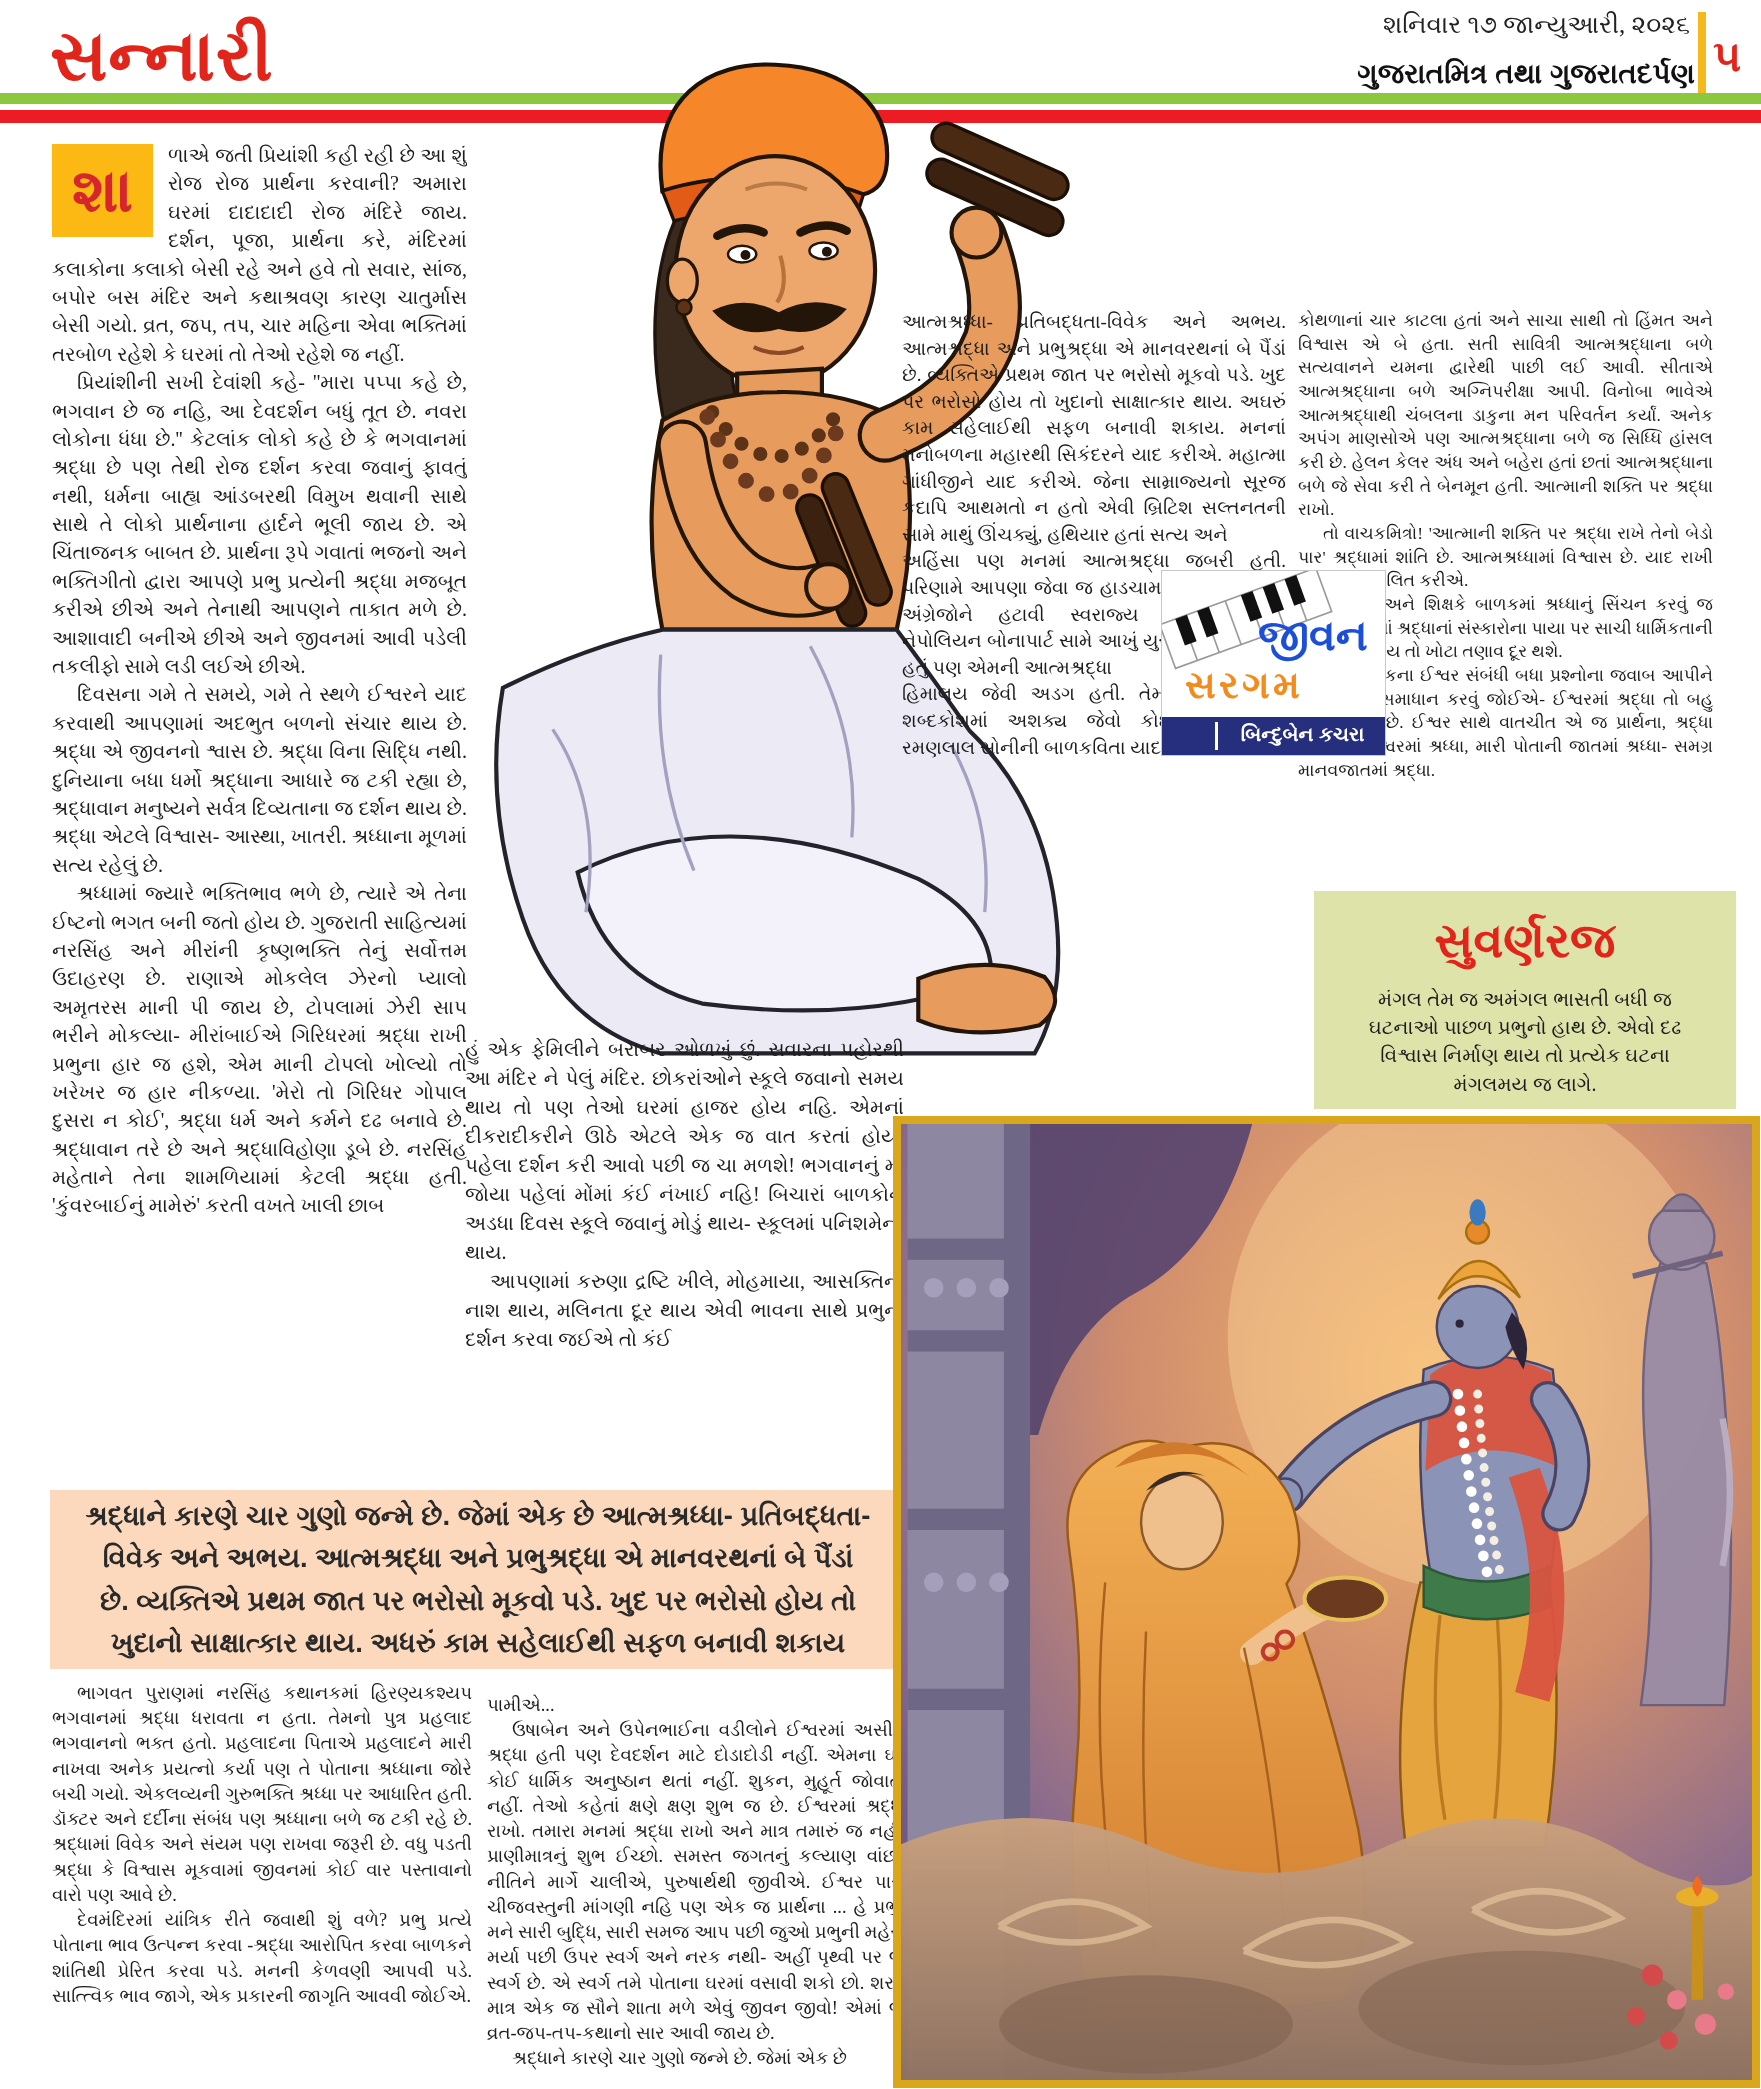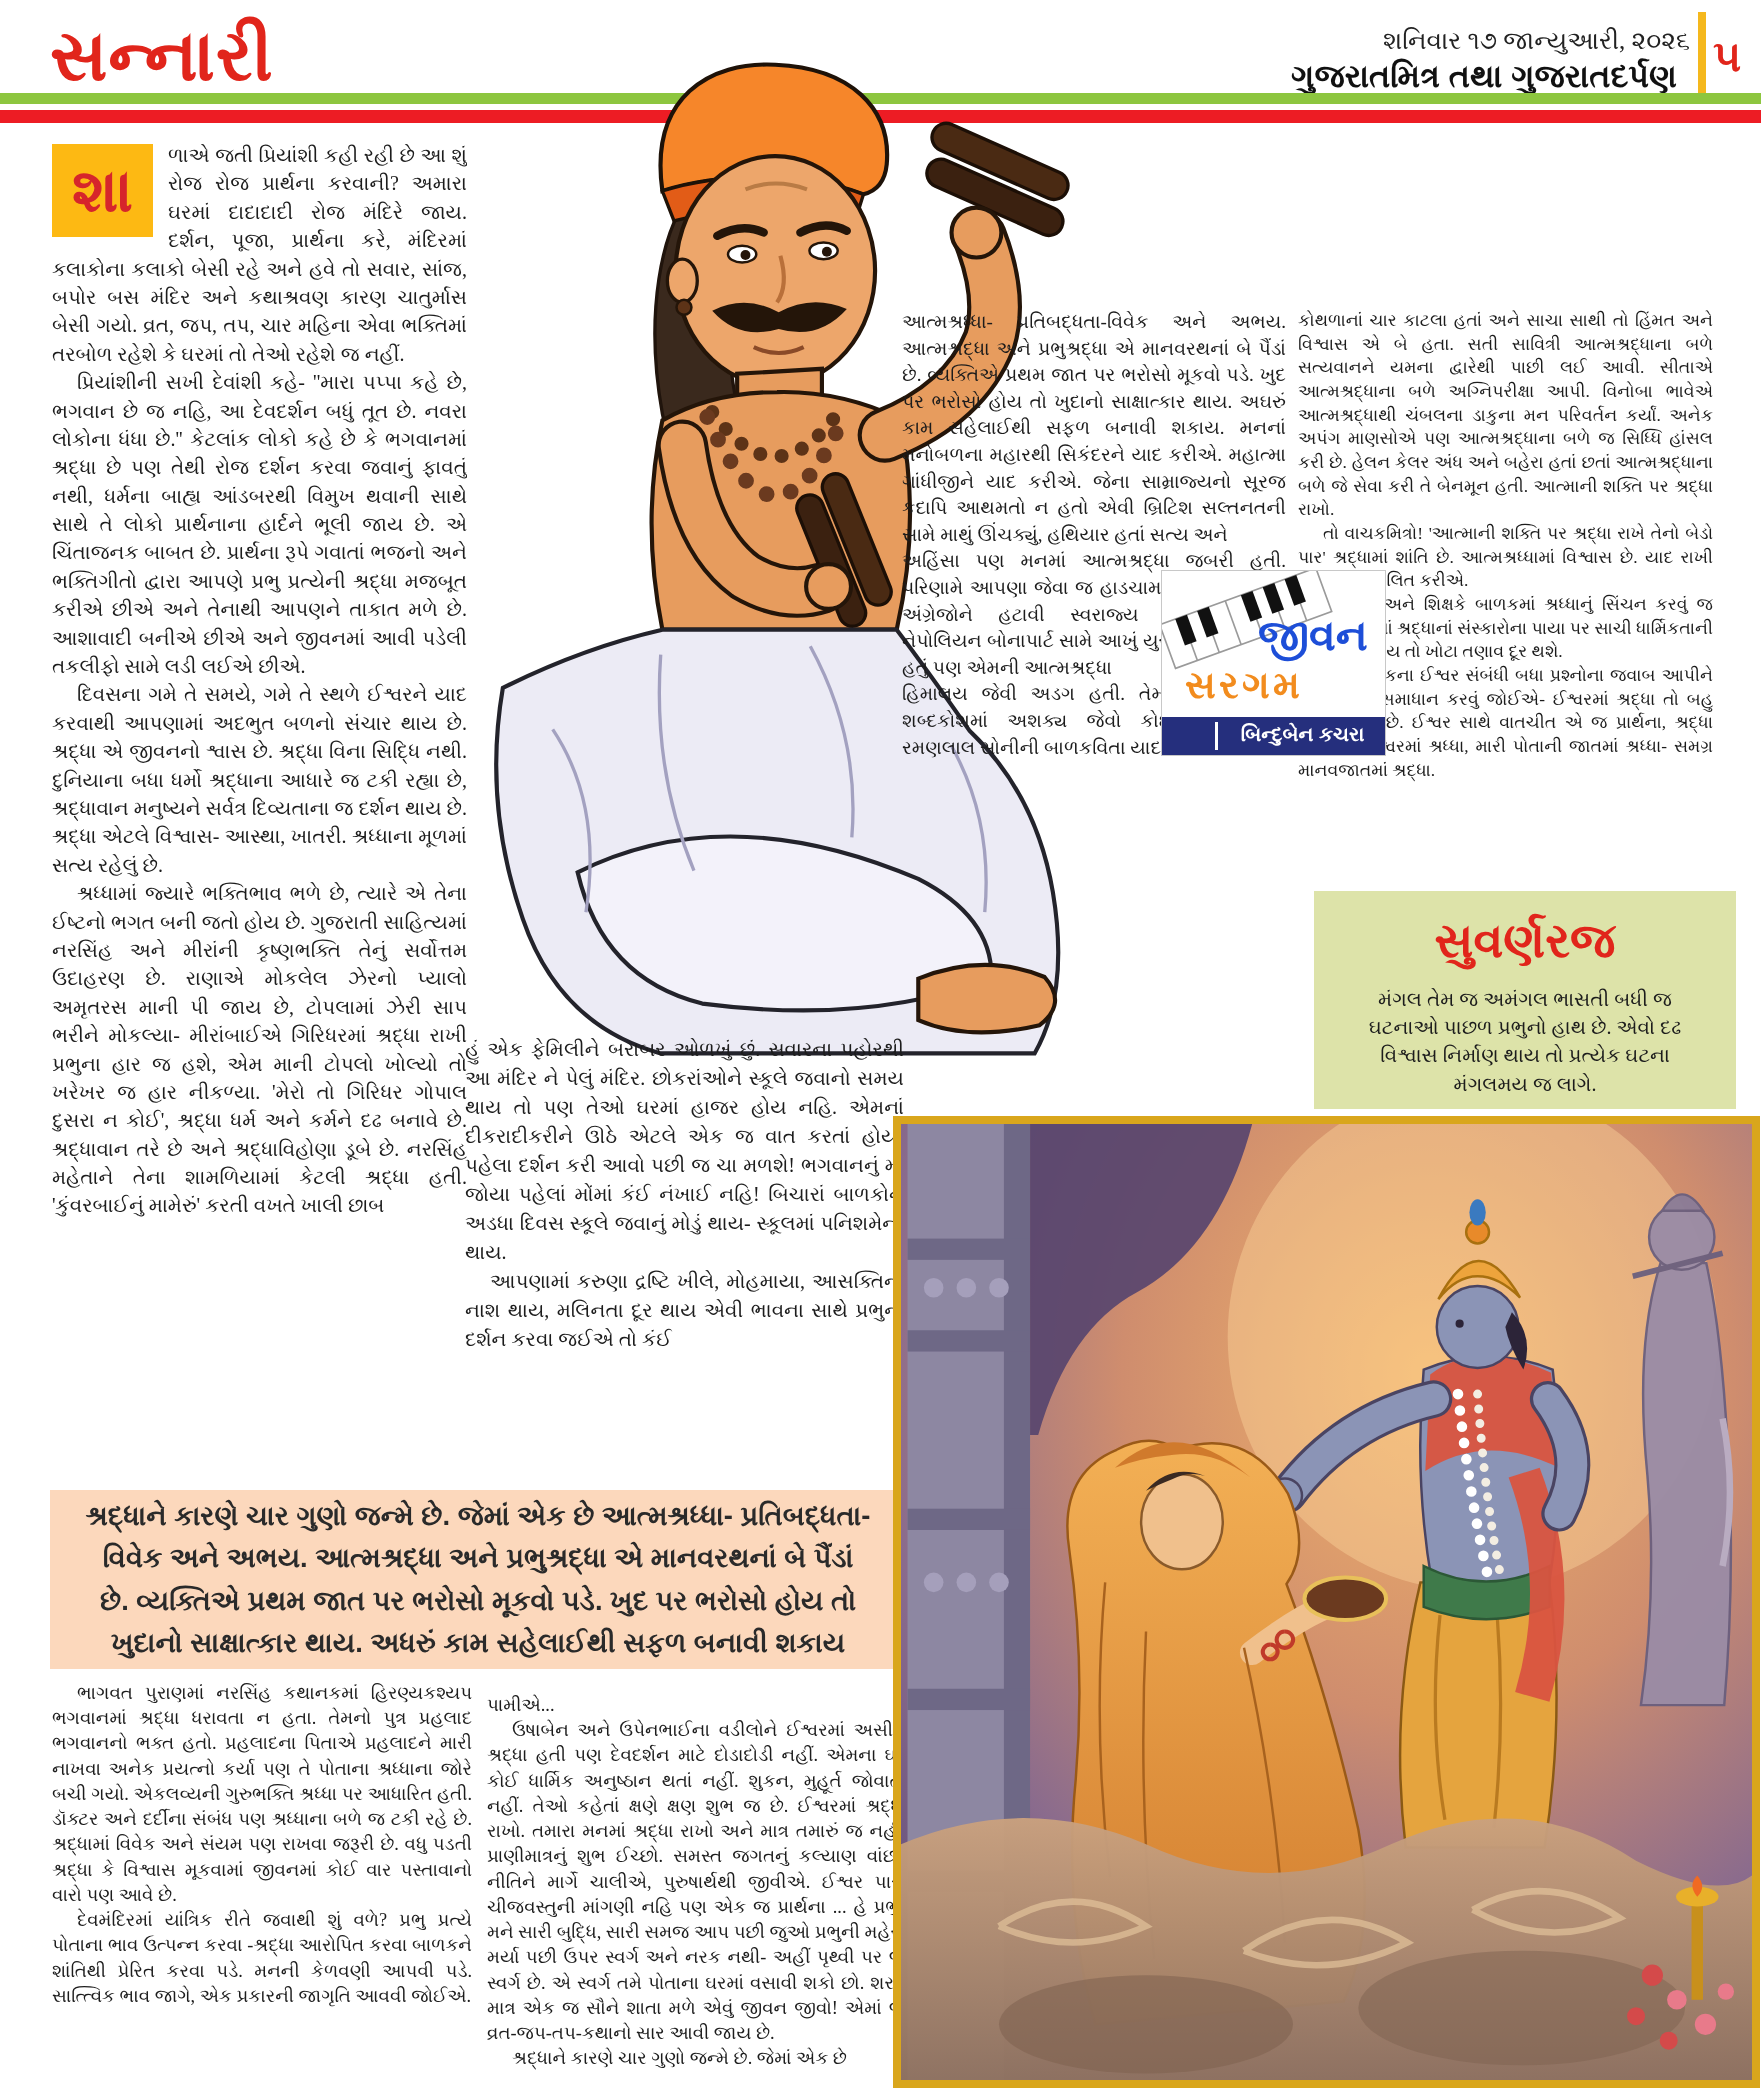--- a/index.html
+++ b/index.html
@@ -1,22 +1,22 @@
 <!DOCTYPE html>
 <html lang="gu" style="font-size:13.3px"><head>
 <meta charset="utf-8">
 <style>
   html,body{margin:0;padding:0;background:#fff;}
   #page{position:relative;width:1761px;height:2089px;background:#ffffff;overflow:hidden;
         font-family:"Liberation Serif",serif;color:#1c1c1c;}
   
   .mast-logo{position:absolute;left:50px;top:15px;font-family:"Liberation Sans",sans-serif;
              font-weight:800;font-size:71px;color:#e1251b;letter-spacing:0.8px;}
-  .mast-date{position:absolute;right:71px;top:27px;font-size:25px;color:#222;text-align:right;}
-  .mast-paper{position:absolute;right:84px;top:58px;font-size:32px;color:#111;font-weight:700;text-align:right;
+  .mast-date{position:absolute;right:71px;top:11px;font-size:25px;color:#222;text-align:right;}
+  .mast-paper{position:absolute;right:66px;top:58px;font-size:28px;color:#111;font-weight:700;text-align:right;
               font-family:"Liberation Sans",sans-serif;}
   .ybar{position:absolute;left:1698px;top:11.6px;width:7.5px;height:85px;background:#f5b81d;}
   .pagenum{position:absolute;left:1713px;top:32px;font-size:43px;font-weight:800;color:#e1251b;
            font-family:"Liberation Sans",sans-serif;}
   .stripe-green{position:absolute;left:0;top:93px;width:1761px;height:10.8px;background:#8dc63f;}
   .stripe-red{position:absolute;left:0;top:110px;width:1761px;height:13.3px;background:#ed1c24;}
   
   .headline{position:absolute;left:889px;top:73px;width:872px;text-align:center;
             font-family:"Liberation Sans",sans-serif;font-weight:800;font-size:101px;
             color:#9c4b50;line-height:1.05;}

